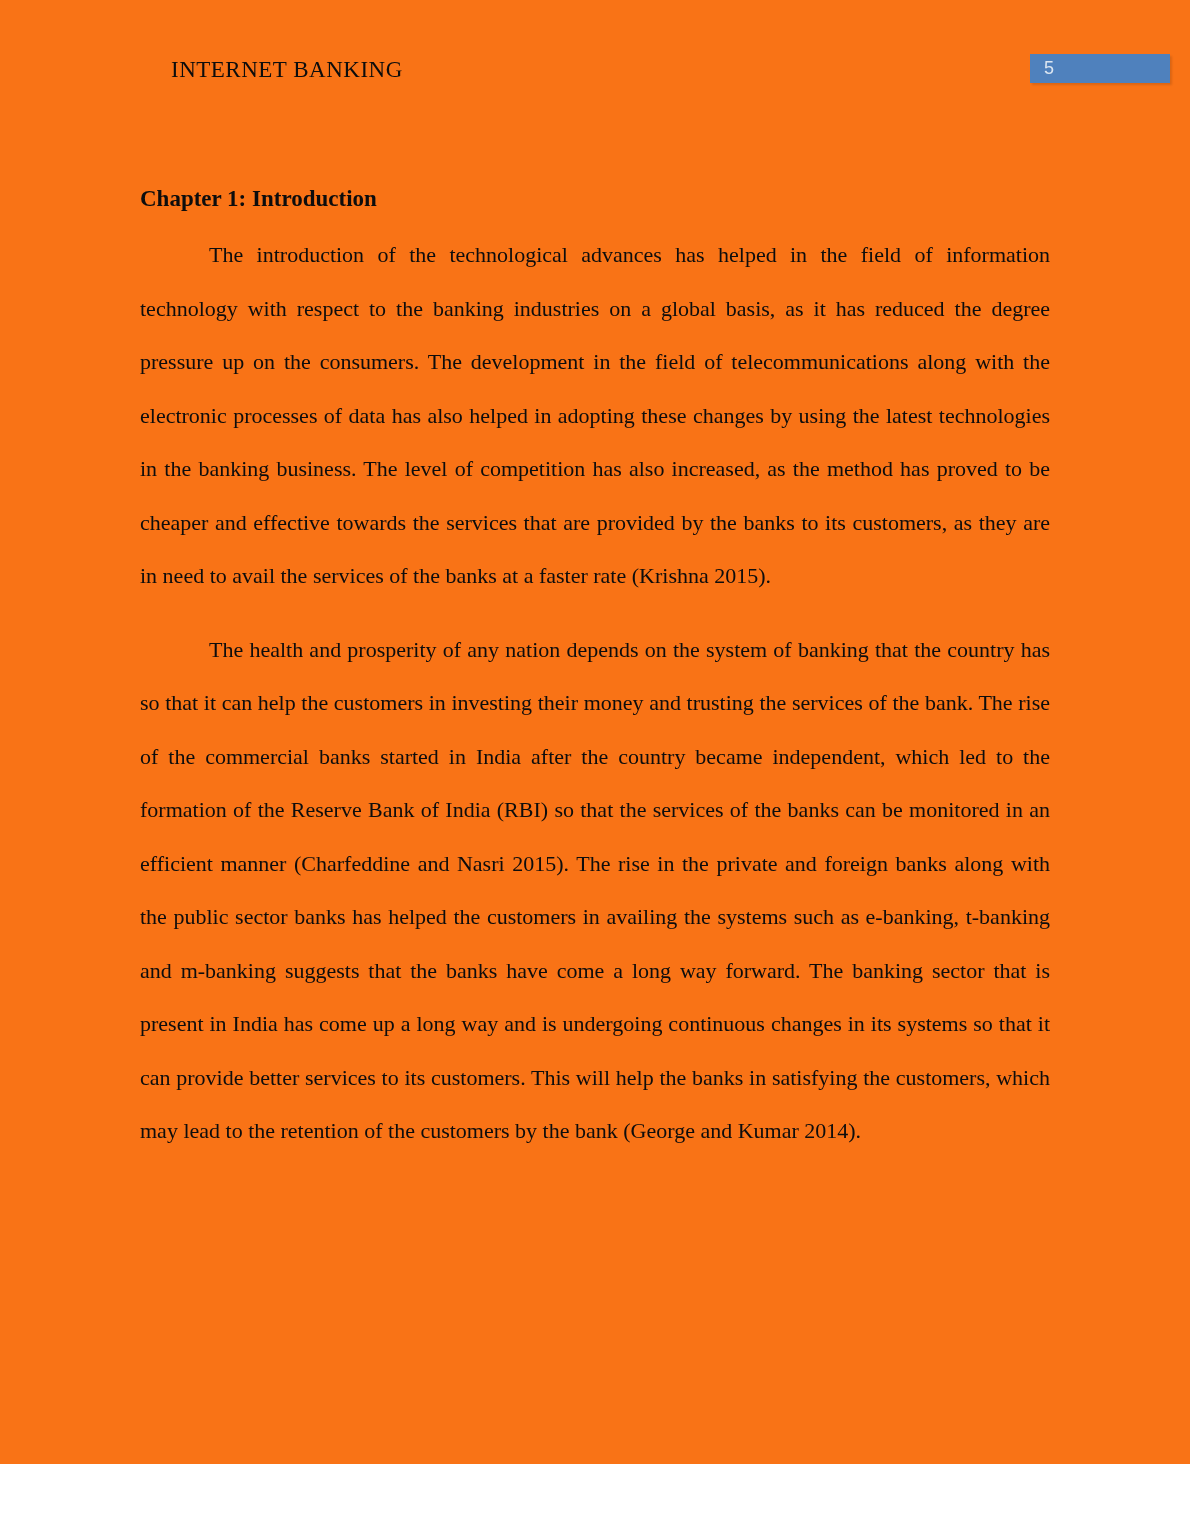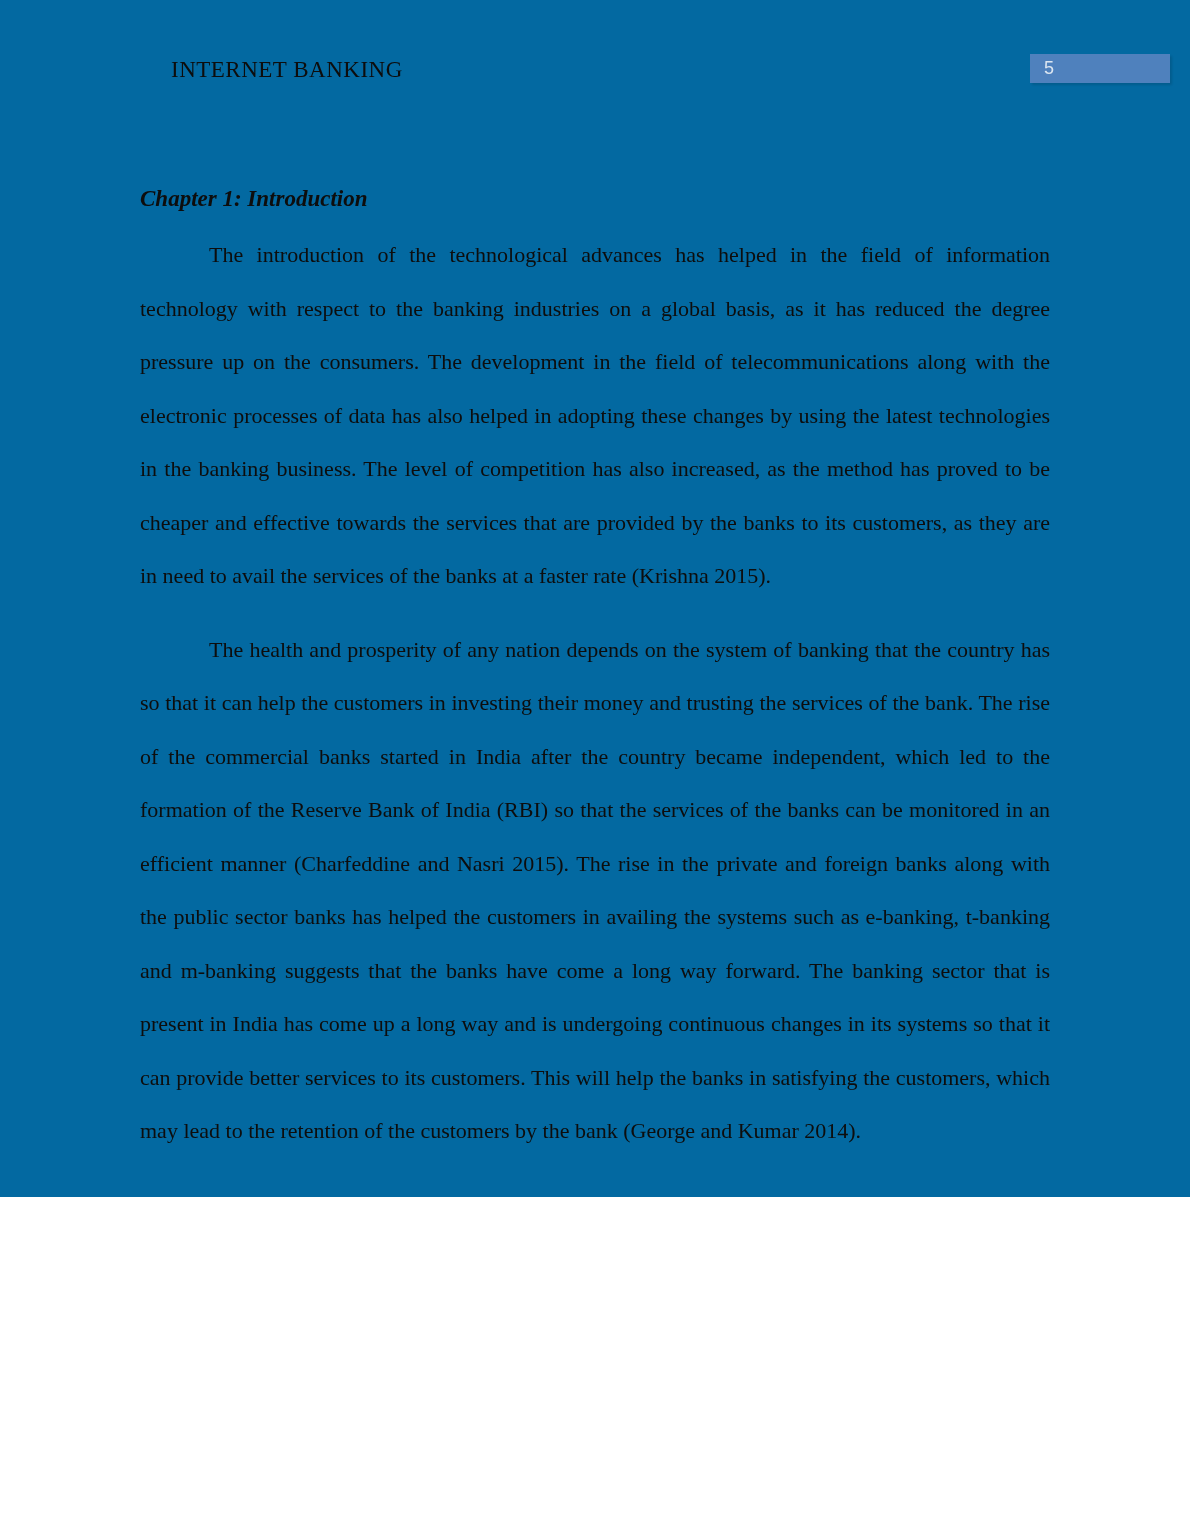--- a/index.html
+++ b/index.html
@@ -1,21 +1,21 @@
 <!DOCTYPE html>
 <html><head>
 <meta charset="utf-8">
 <style>
   * { margin: 0; padding: 0; box-sizing: border-box; }
   html, body { background: #ffffff; }
   .page {
     position: relative;
     width: 1190px;
-    height: 1197px;
-    background: #0369a1;
+    height: 1464px;
+    background: #f97316;
     font-family: "Liberation Serif", serif;
     color: #0d0d0d;
     overflow: hidden;
   }
   .header-title {
     position: absolute;
     left: 171px;
     top: 57px;
     font-size: 23px;
     letter-spacing: 0.5px;
@@ -41,21 +41,20 @@
   .content {
     position: absolute;
     left: 140px;
     top: 186px;
     width: 910px;
   }
   .chapter-heading {
     font-size: 23px;
     font-weight: bold;
     line-height: 1.15;
-    font-style: italic;
   }
   .section-heading {
     font-size: 23px;
     font-weight: bold;
     line-height: 1.15;
     margin-top: 44px;
   }
   .content p {
     font-size: 22px;
     line-height: 53.5px;

